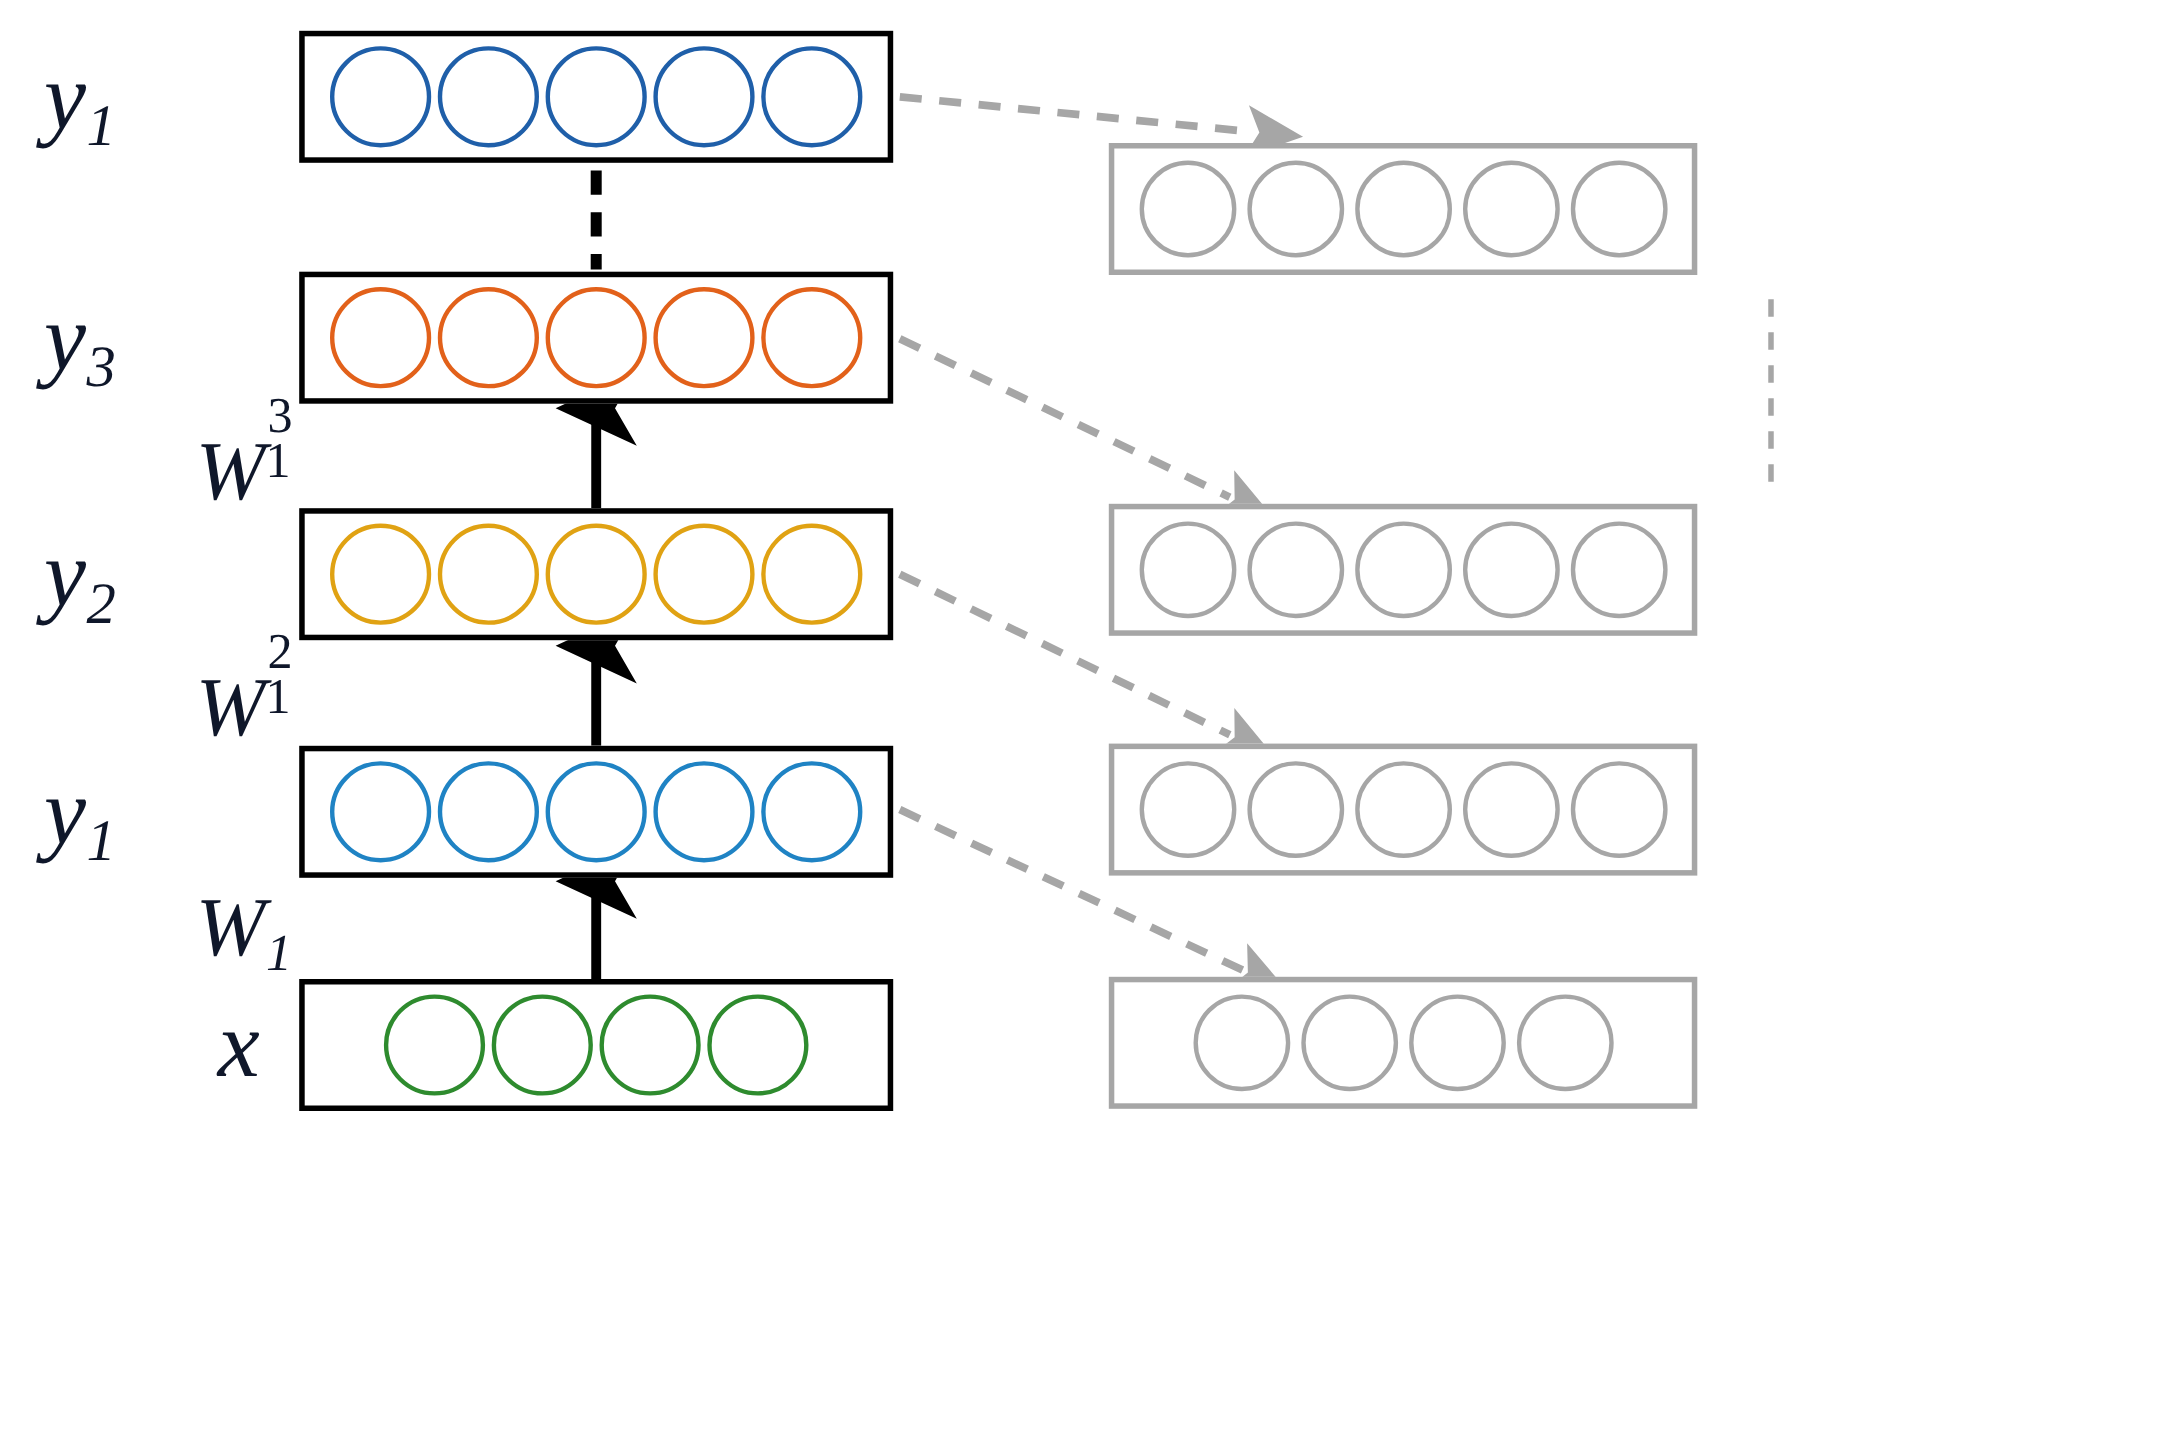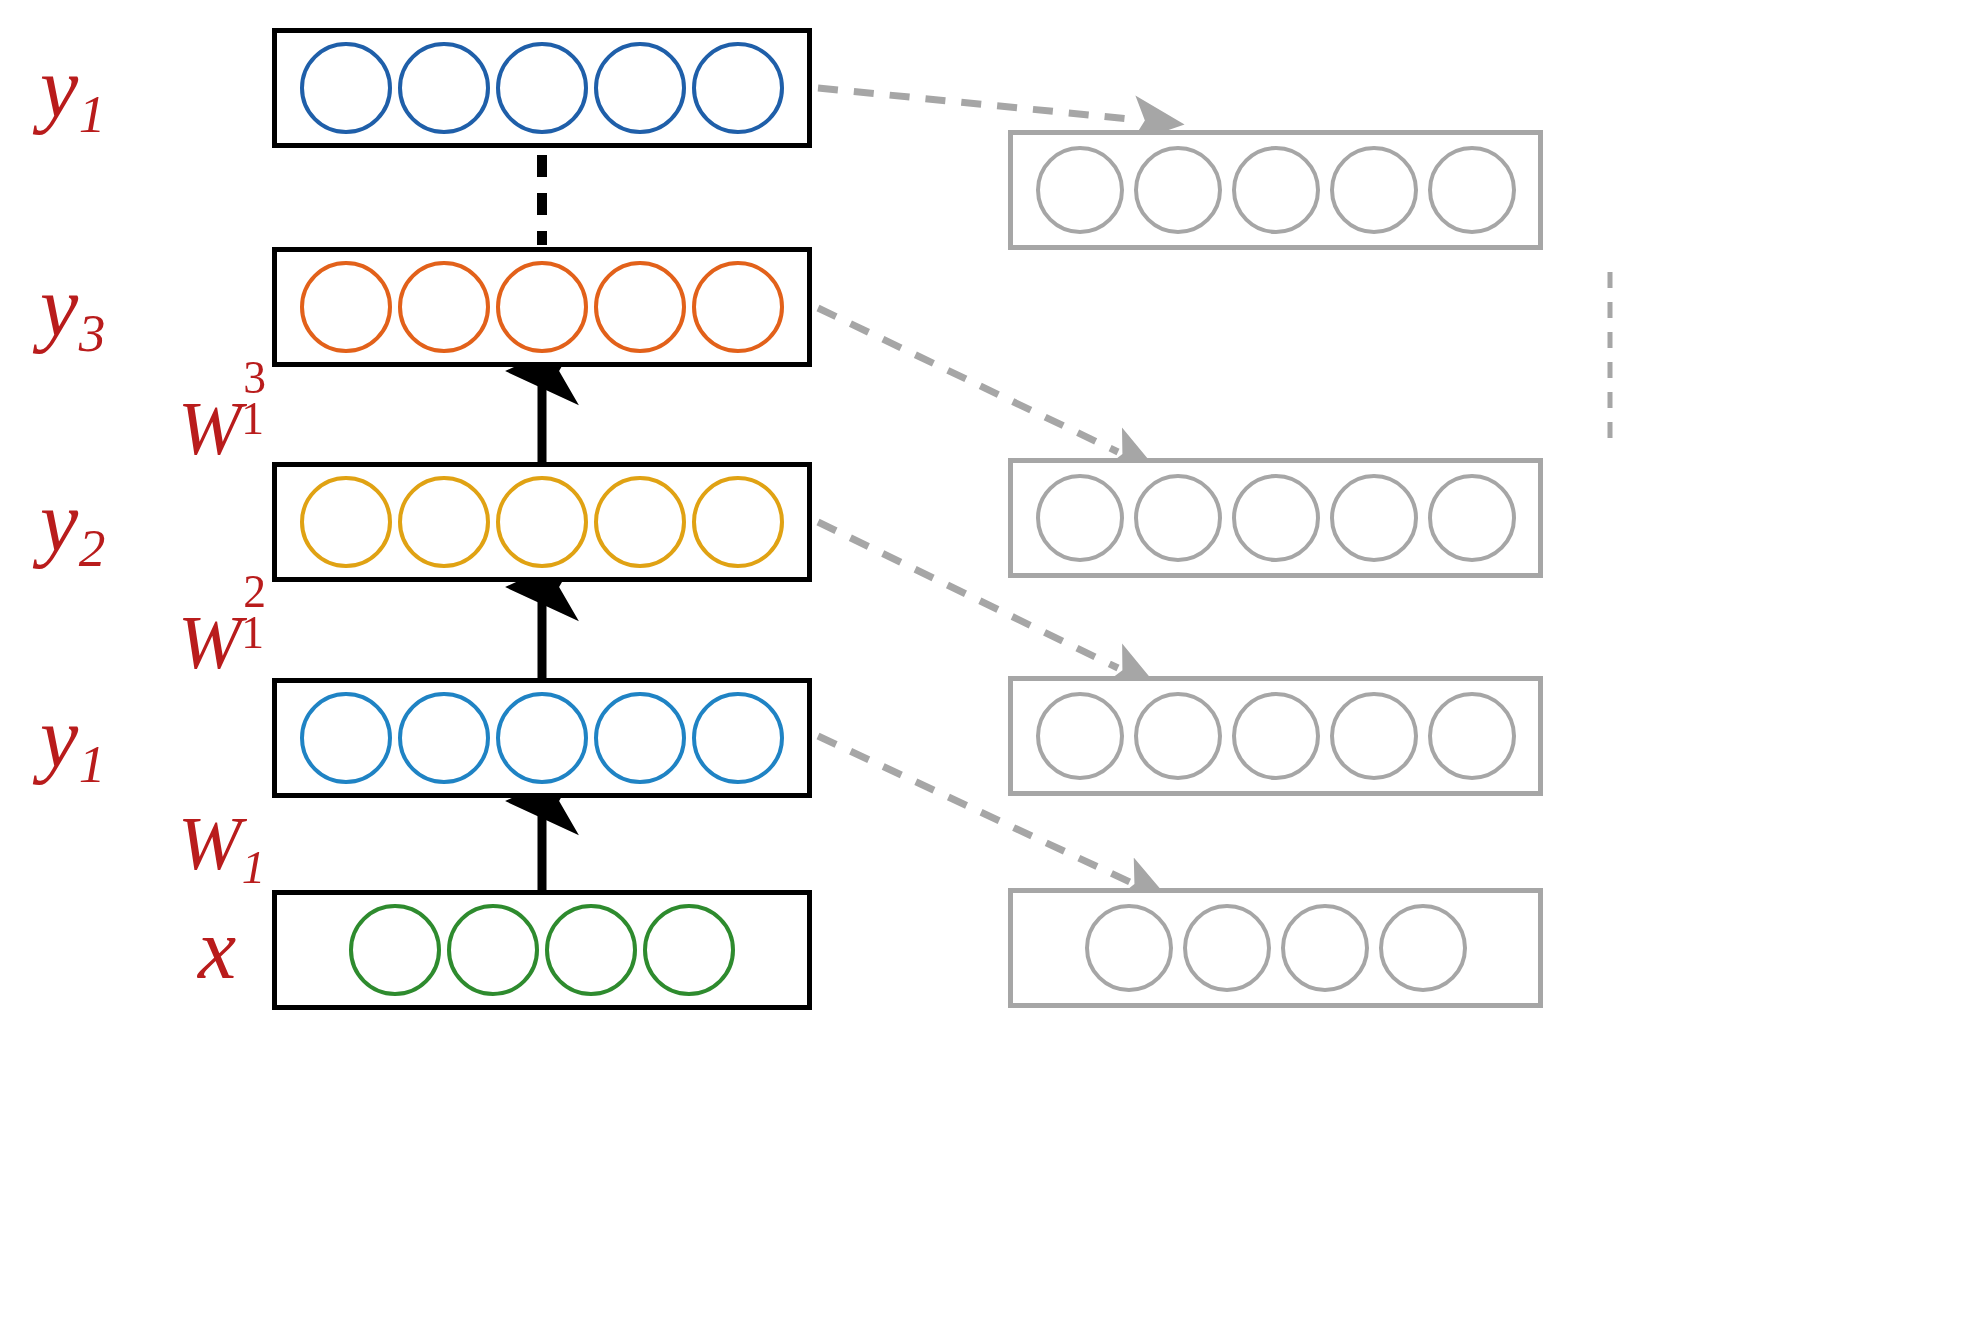--- a/index.html
+++ b/index.html
@@ -12,21 +12,21 @@
 
   
   .layer-box{position:absolute;box-sizing:border-box;display:flex;
              align-items:center;background:#fff;}
   .layer-box.left{border:5px solid #000;justify-content:space-between;}
   .layer-box.right{border:5px solid #a6a6a6;justify-content:space-between;}
 
   .node{box-sizing:border-box;border-radius:50%;background:transparent;flex:0 0 auto;}
 
   
-  .mlabel{position:absolute;color:#b91c1c;font-style:italic;
+  .mlabel{position:absolute;color:#0f172a;font-style:italic;
           font-family:"Liberation Serif",serif;white-space:nowrap;
           line-height:1;}
   .mlabel .sub{font-size:0.62em;font-style:italic;
                position:relative;top:.30em;left:.01em;letter-spacing:0;}
   .wlabel .stack{display:inline-block;position:relative;width:.62em;
                  height:1em;vertical-align:baseline;}
   .wlabel .stack .s-sup{position:absolute;left:.04em;top:-.50em;
                         font-size:.60em;font-style:normal;}
   .wlabel .stack .s-sub{position:absolute;left:0;top:.40em;
                         font-size:.60em;font-style:normal;}

